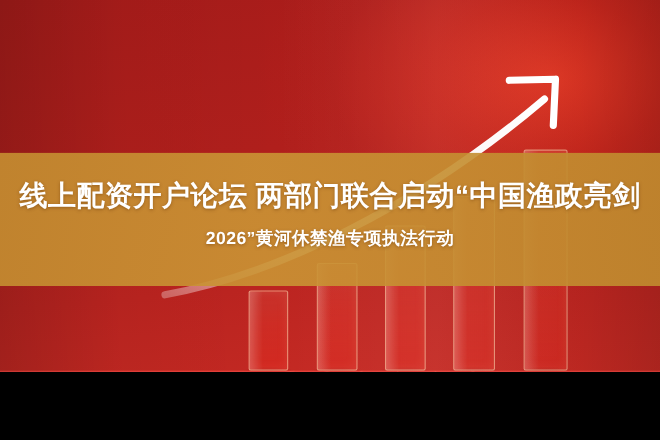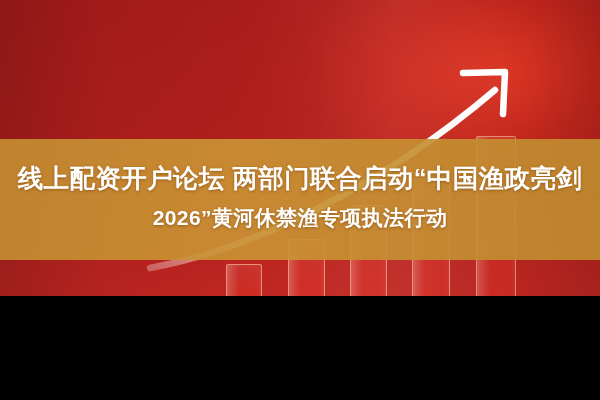--- a/index.html
+++ b/index.html
@@ -2,21 +2,21 @@
 <html><head>
 <meta charset="utf-8">
 <style>
   html,body{margin:0;padding:0;}
   body{
     width:600px;height:400px;overflow:hidden;
     font-family:"Liberation Sans","DejaVu Sans",sans-serif;
     background:#000;
   }
   #banner{
-    position:relative;width:600px;height:296px;overflow:hidden;
+    position:relative;width:600px;height:338px;overflow:hidden;
     background:#ec4899;
   }
 
   
   .scene{position:absolute;inset:0;}
 
   
   .wall{
     position:absolute;left:0;top:0;width:600px;height:340px;
     background:
@@ -81,21 +81,21 @@
     position:absolute;left:0;width:600px;
     text-align:center;
     color:#FFFFFF;
     font-weight:700;
     letter-spacing:.4px;
     text-shadow:0 1px 3px rgba(90,42,0,.45);
     z-index:6;
   }
   .line{display:block;white-space:nowrap;}
   .line1{font-size:25.5px;line-height:40px;}
-  .line2{font-size:21px;line-height:40px;}
+  .line2{font-size:16px;line-height:40px;}
 </style>
 </head>
 <body>
 
 <div id="banner">
 
   <div class="scene">
 
     <div class="wall"></div>
 

